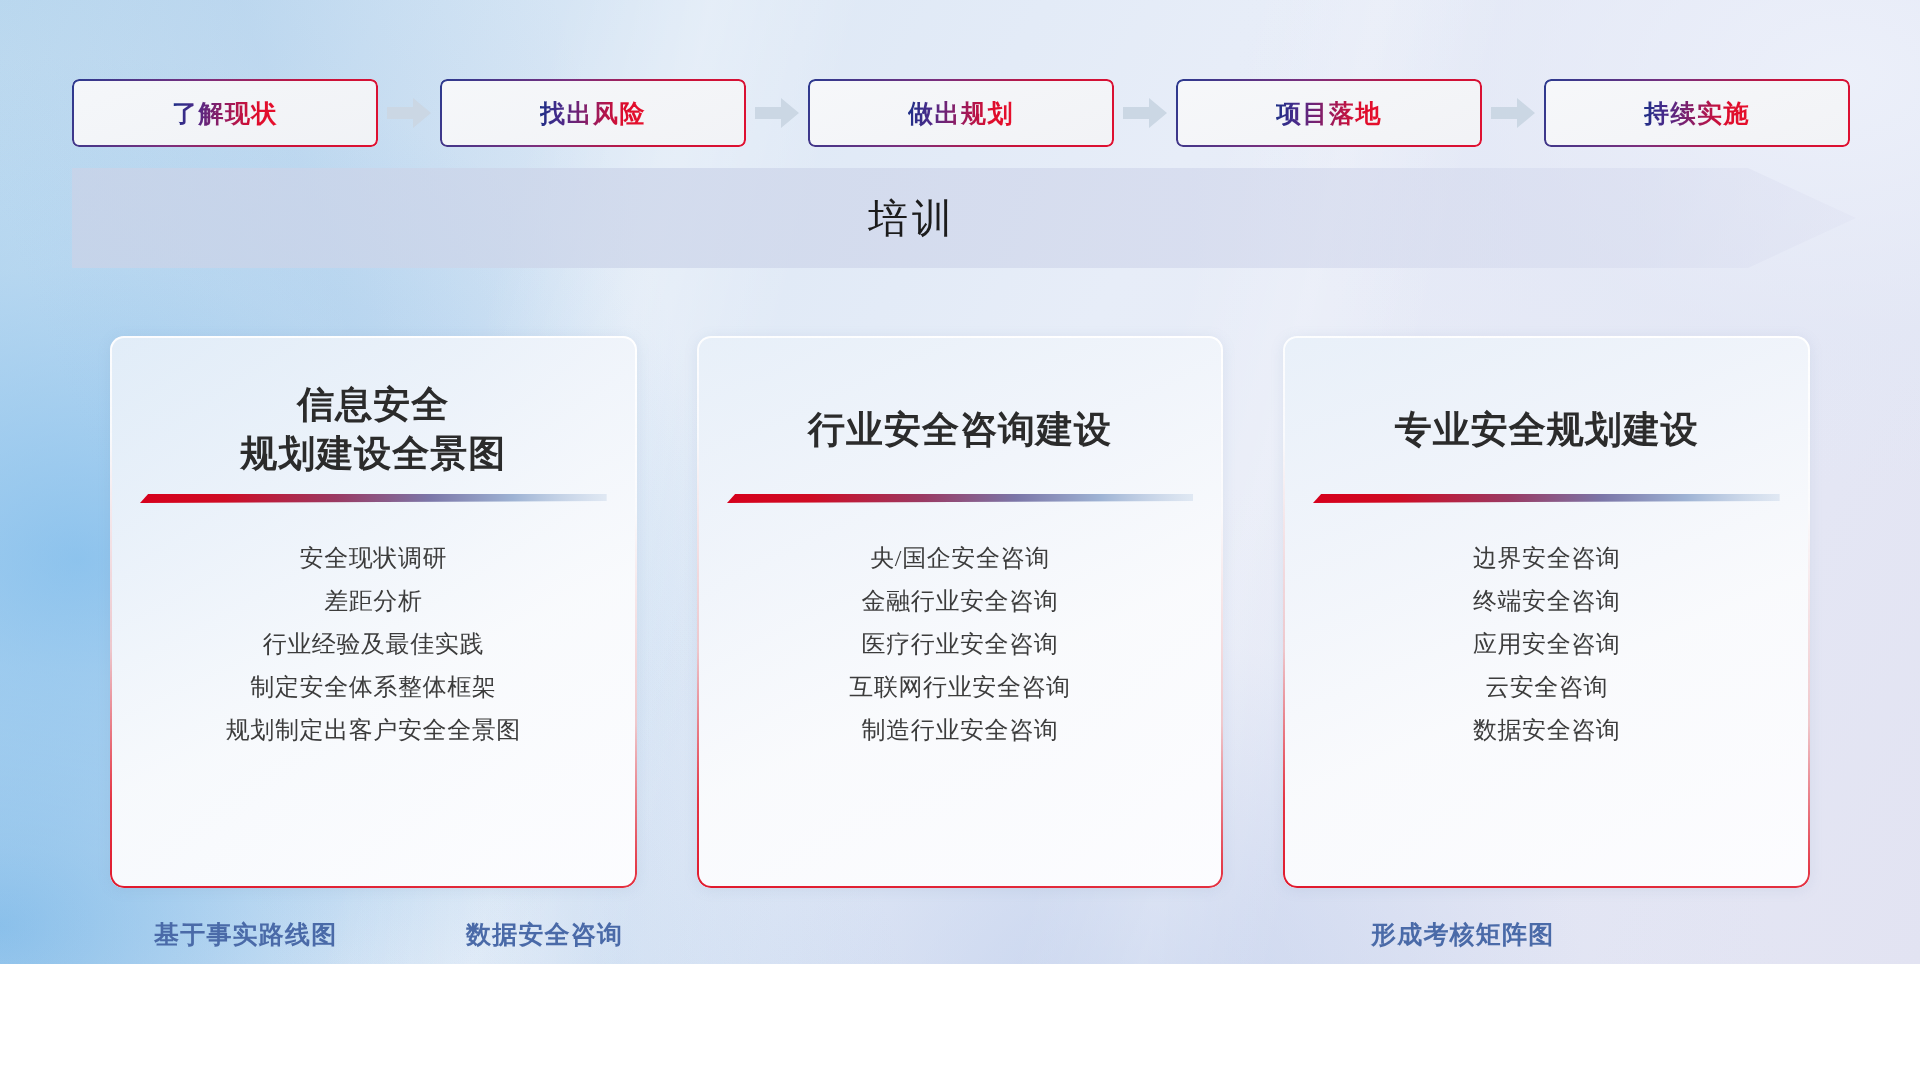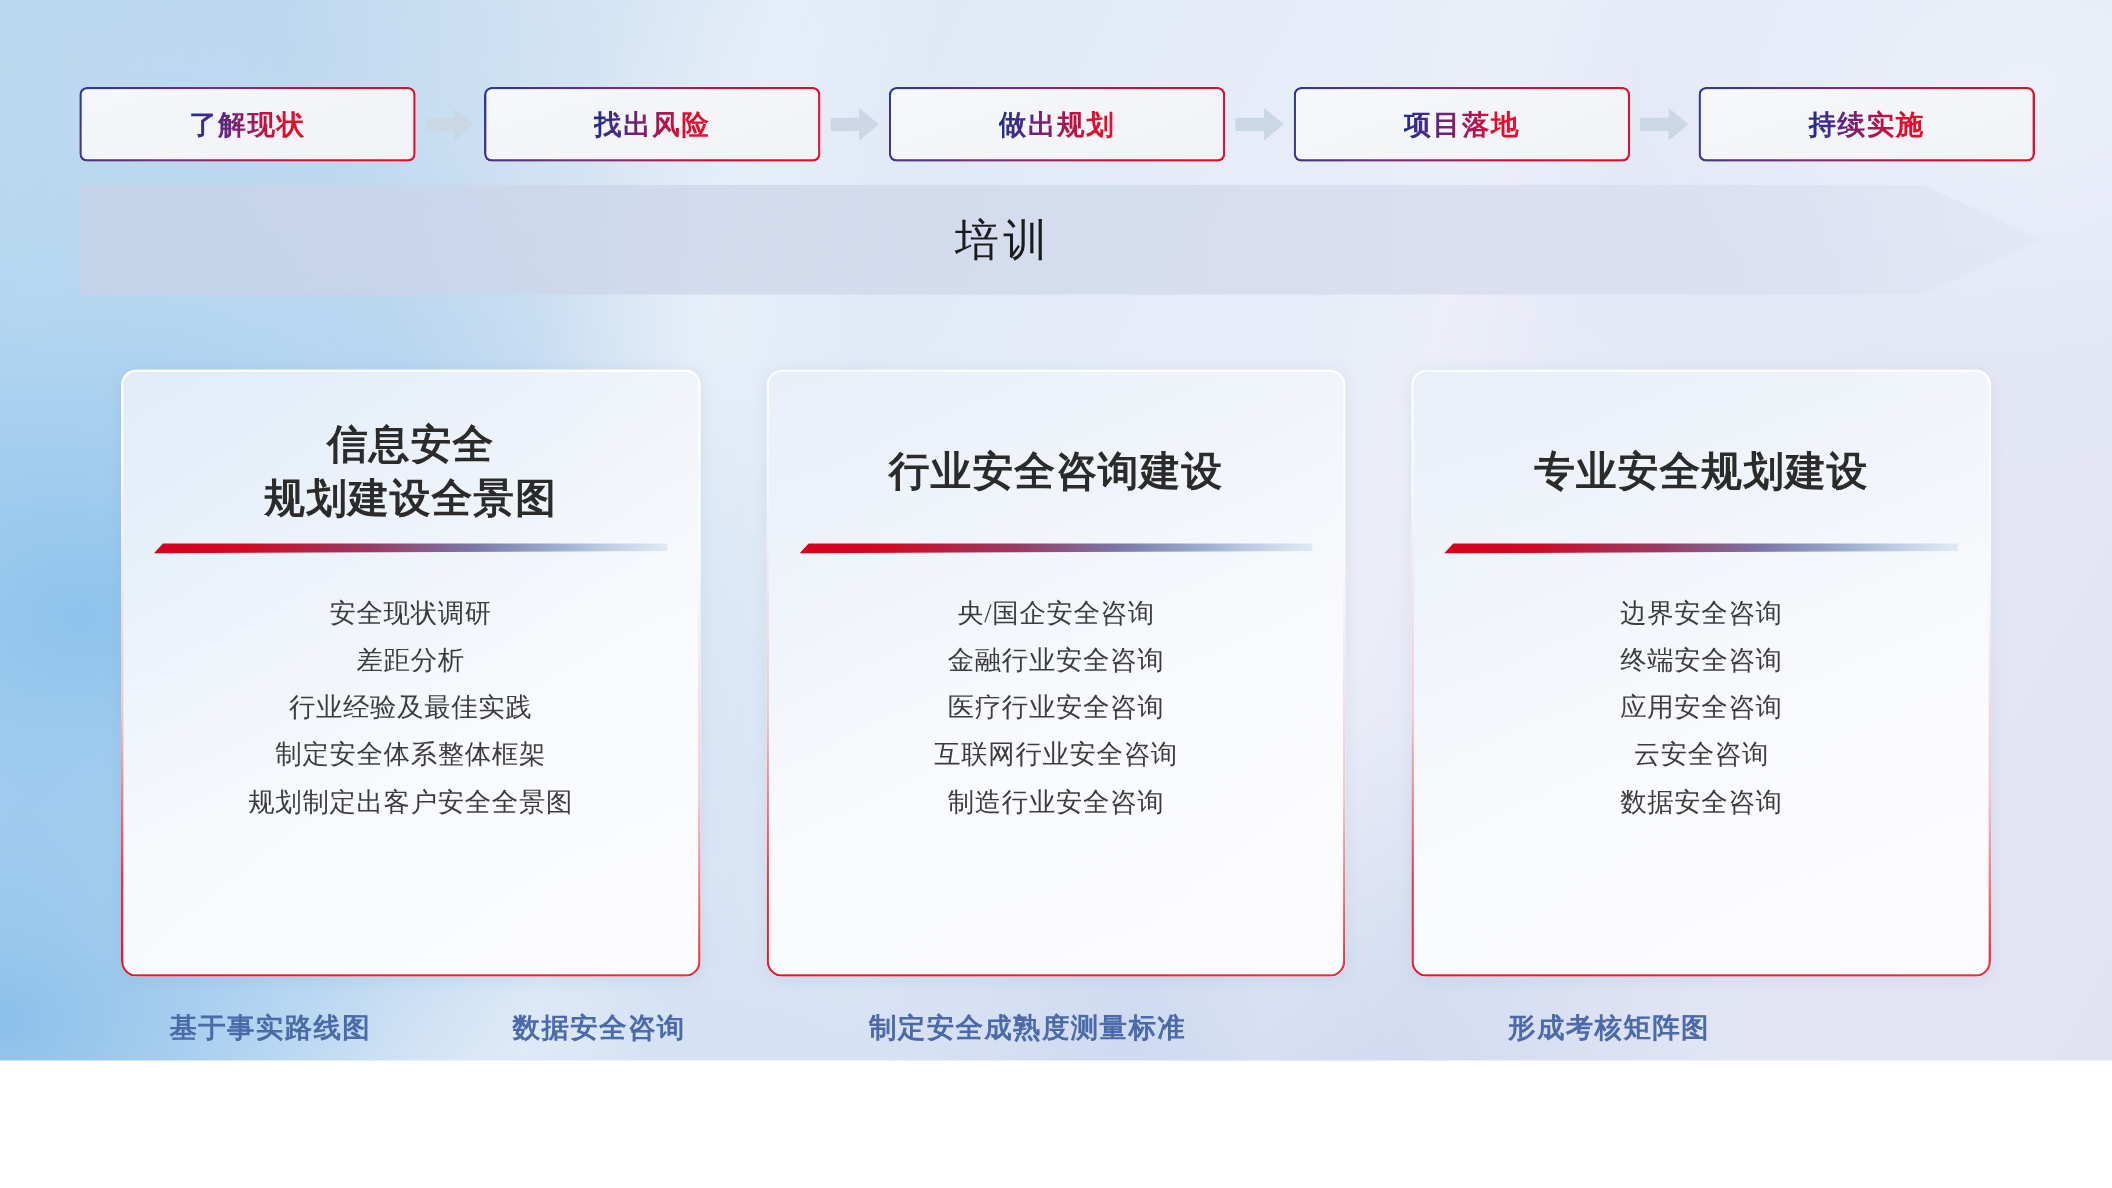--- a/index.html
+++ b/index.html
@@ -350,17 +350,16 @@
         <li>应用安全咨询</li>
         <li>云安全咨询</li>
         <li>数据安全咨询</li>
       </ul>
     </div>
   </div>
 
   <div id="footer">
     <div class="footer-label" style="left: 134px; margin-left: 20px;">基于事实路线图</div>
     <div class="footer-label" style="left: 466px;">数据安全咨询</div>
-    <div class="footer-label" style="left: 790px;">制定安全成熟度测量标准</div>
     <div class="footer-label" style="left: 1371px;">形成考核矩阵图</div>
   </div>
 
 </div>
 
 </body></html>

